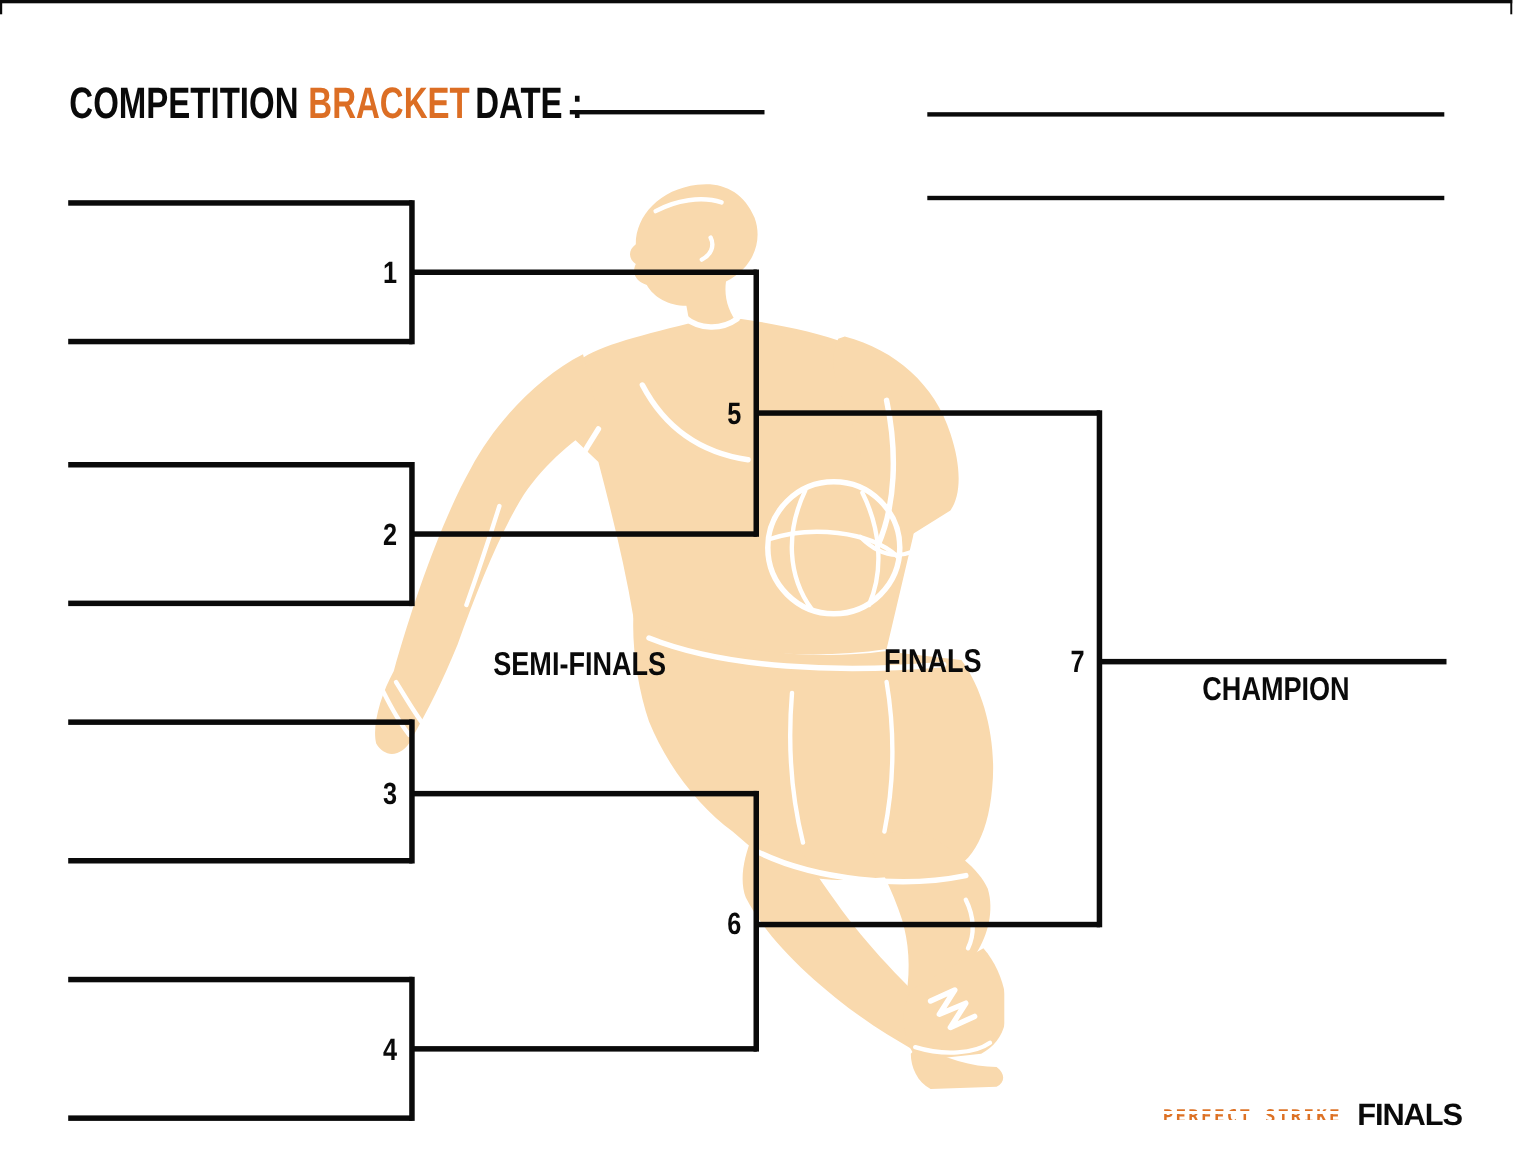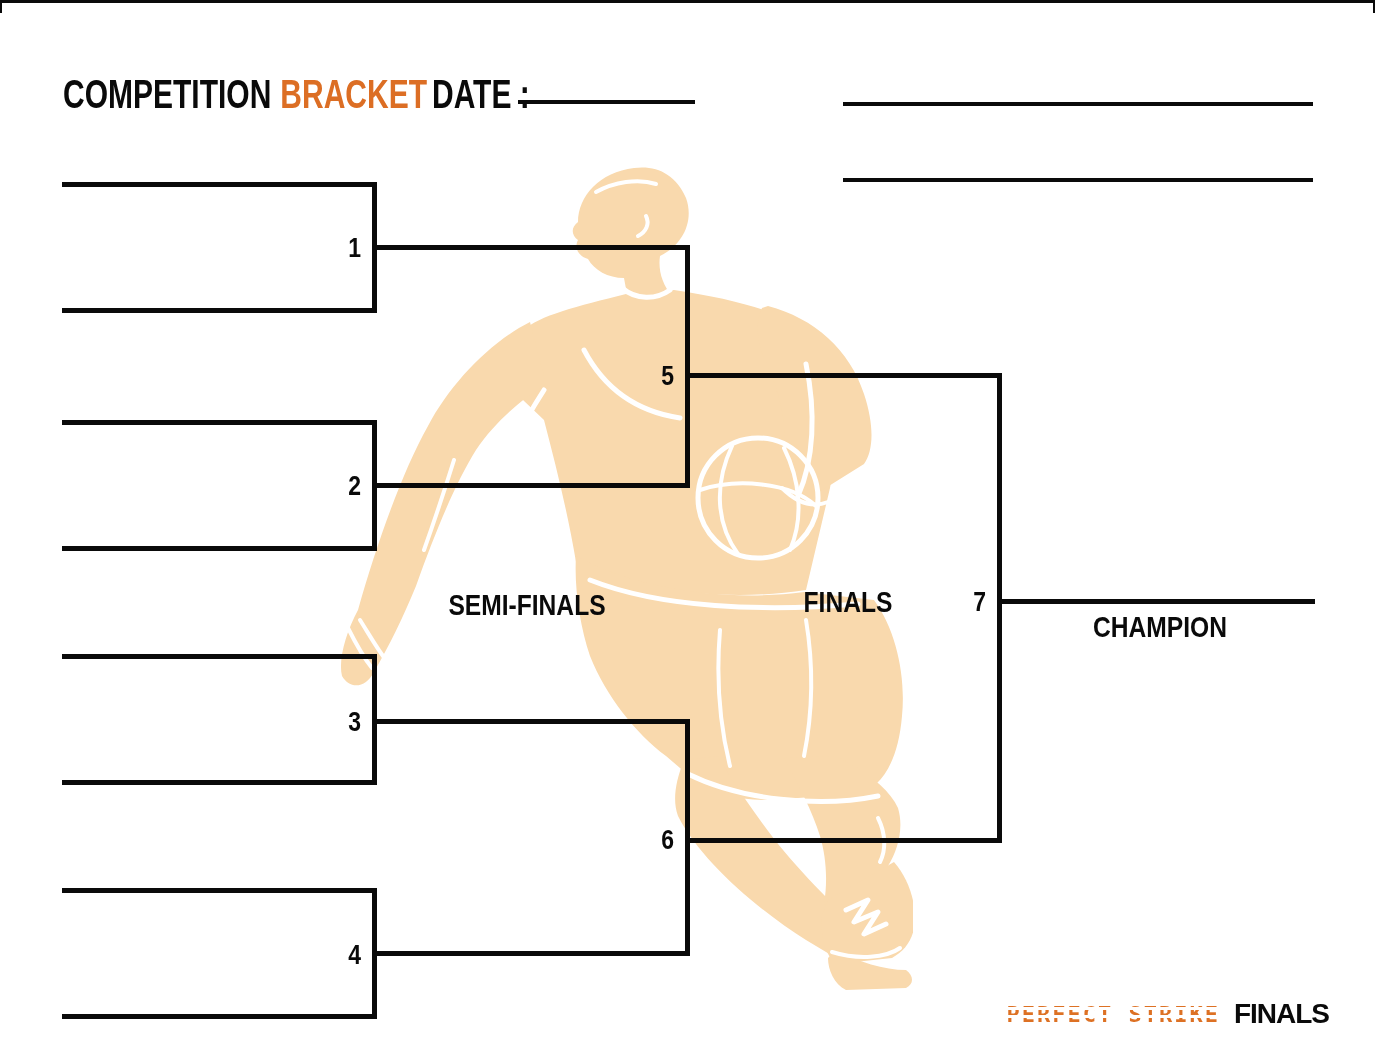--- a/index.html
+++ b/index.html
@@ -26,21 +26,21 @@
 
   .num{position:absolute; width:56px; text-align:right; font-size:28px; line-height:38px;
     font-weight:700; transform:scaleX(0.82); transform-origin:100% 50%; z-index:3;}
   .round-label{position:absolute; font-size:30px; line-height:40px; font-weight:700;
     text-align:center; transform:scaleX(0.82); transform-origin:center; z-index:3; white-space:nowrap;}
 
   .player{position:absolute; left:338px; top:158px; width:575px; height:835px; z-index:1;}
   .lines-layer div{z-index:2;}
 
   .logo{position:absolute; top:998px; right:62px; display:flex; align-items:center; gap:14px; z-index:3;}
-  .brand-accent{font-family:"DejaVu Sans Mono", monospace; font-weight:700; font-size:22px;
+  .brand-accent{font-family:"DejaVu Sans Mono", monospace; font-weight:700; font-size:16px;
     letter-spacing:2px; color:#DD7124; white-space:nowrap;}
   @supports ((-webkit-background-clip:text) or (background-clip:text)){
     .brand-accent{
       color:transparent;
       background-image:repeating-linear-gradient(to bottom,#DD7124 0 5px, rgba(0,0,0,0) 5px 8px);
       -webkit-background-clip:text; background-clip:text;
     }
   }
   .brand-primary{font-weight:700; font-size:28px; letter-spacing:-1px; color:#0a0a0a; white-space:nowrap;}
 </style>

